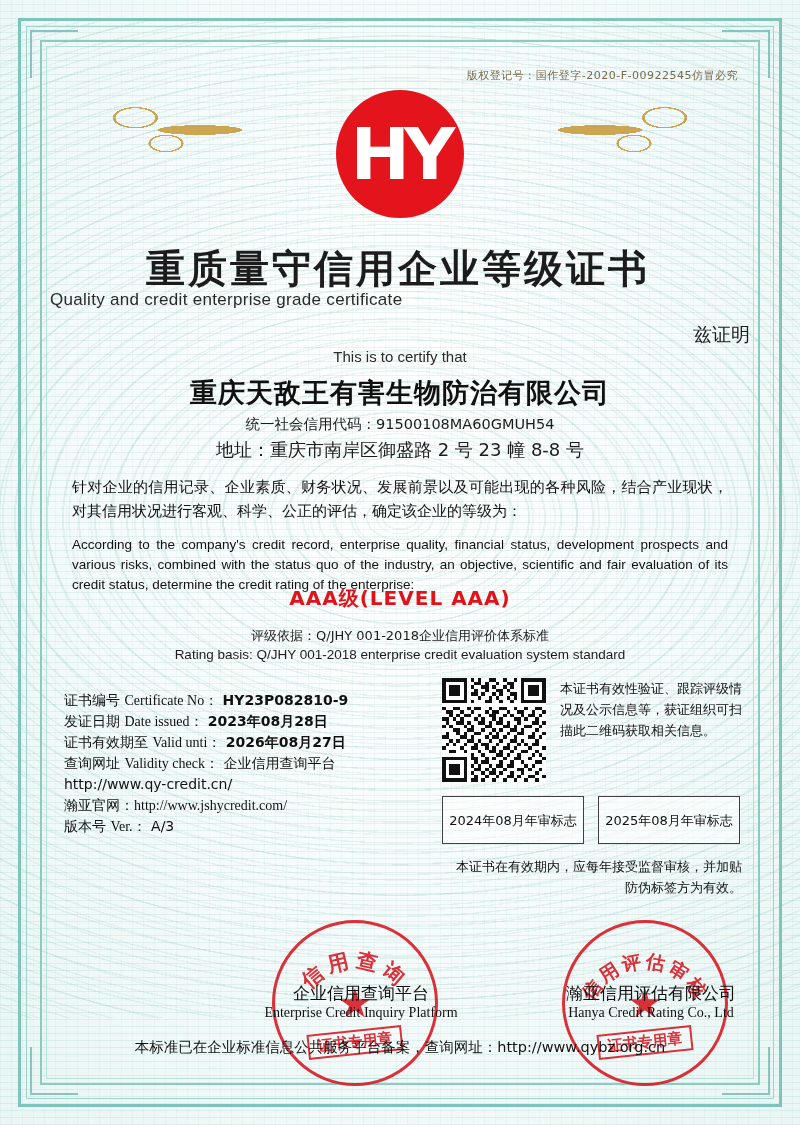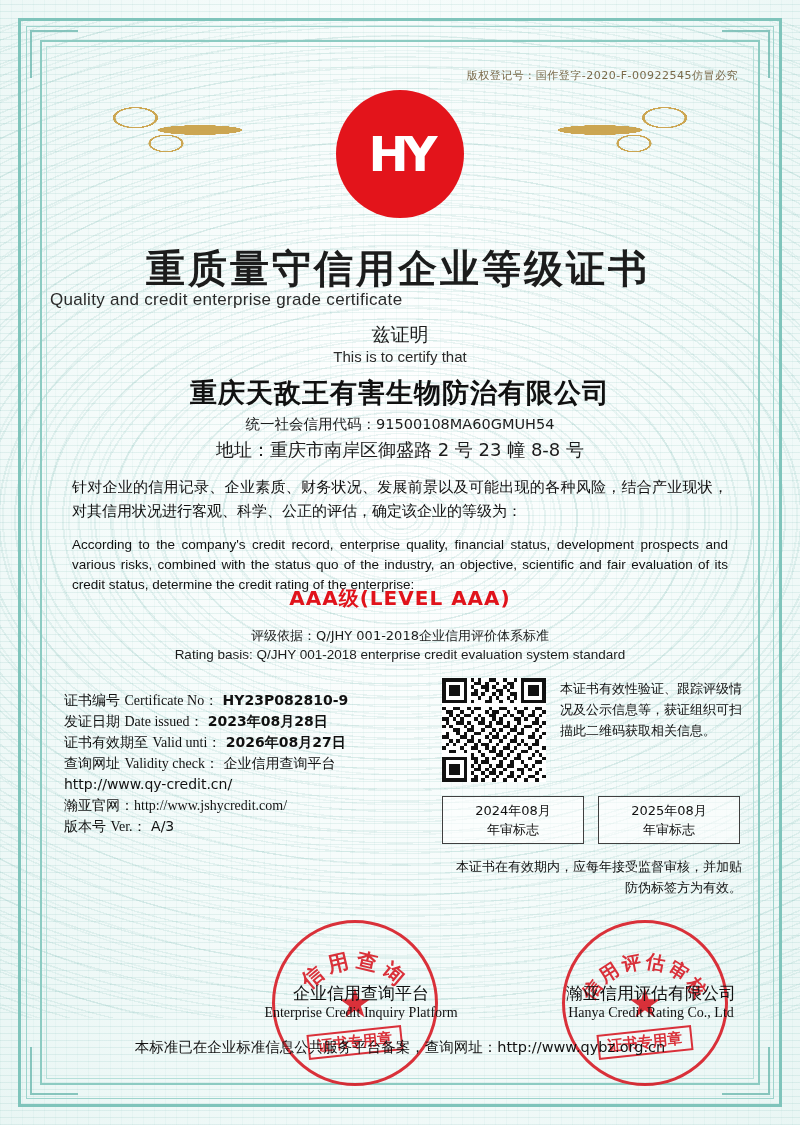--- a/index.html
+++ b/index.html
@@ -69,21 +69,21 @@
     position:absolute;left:50%;top:40px;transform:translateX(-50%);
     width:180px;height:130px;
   }
   .logo-circle{
     position:absolute;left:50%;top:0;transform:translateX(-50%);
     width:128px;height:128px;border-radius:50%;
     background:#e3141b;
     display:flex;align-items:center;justify-content:center;
   }
   .logo-mark{
-    color:#fff;font-size:48px;font-weight:bold;letter-spacing:-6px;
+    color:#fff;font-size:71px;font-weight:bold;letter-spacing:-6px;
     font-family:"DejaVu Sans", sans-serif;
     line-height:1;
     transform:skewX(-6px);
   }
   .flourish{
     position:absolute;top:52px;width:170px;height:56px;
     background:
       radial-gradient(ellipse 70px 8px at 60% 50%, #caa24a 0 60%, transparent 61%),
       radial-gradient(ellipse 34px 16px at 22% 28%, transparent 0 58%, #caa24a 59% 66%, transparent 67%),
       radial-gradient(ellipse 26px 13px at 40% 74%, transparent 0 58%, #caa24a 59% 67%, transparent 68%);
@@ -95,21 +95,21 @@
   .title-zh{
     position:absolute;left:0;right:4px;top:192px;text-align:center;
     font-size:39px;font-weight:bold;color:#1c1c1c;letter-spacing:3px;
     font-family:Liberation Sans, sans-serif;
   }
   .title-en{
     position:absolute;left:0;right:0;top:240px;text-align:left;
     font-size:17px;color:#2a2a2a;letter-spacing:.3px;
   }
   .certify-zh{
-    position:absolute;left:0;right:0;top:272px;text-align:center;
+    position:absolute;left:0;right:0;top:272px;text-align:right;
     font-size:19px;color:#1c1c1c;font-family:Liberation Sans, sans-serif;
   }
   .certify-en{
     position:absolute;left:0;right:0;top:298px;text-align:center;
     font-size:15px;color:#2a2a2a;
   }
   .company{
     position:absolute;left:0;right:0;top:325px;text-align:center;
     font-size:27px;font-weight:bold;color:#111;letter-spacing:1px;
     font-family:"DejaVu Sans", sans-serif;
@@ -172,21 +172,21 @@
     position:absolute;left:118px;top:0;width:182px;
     font-size:13px;line-height:21px;color:#111;text-align:justify;
     font-family:"DejaVu Sans", sans-serif;
   }
   .stamp-boxes{
     position:absolute;left:0;top:118px;width:300px;
     display:flex;gap:14px;
   }
   .stamp-box{
     width:140px;height:46px;border:1px solid #3f3f3f;background:rgba(255,255,255,.55);
-    display:flex;flex-direction:column;align-items:center;justify-content:center;
+    display:flex;align-items:center;justify-content:center;
     font-size:13px;color:#111;line-height:19px;
     font-family:"DejaVu Sans", sans-serif;
   }
   .annual-note{
     position:absolute;left:14px;top:178px;width:286px;
     font-size:13px;line-height:21px;color:#111;text-align:right;
     font-family:"DejaVu Sans", sans-serif;
   }
 
   

